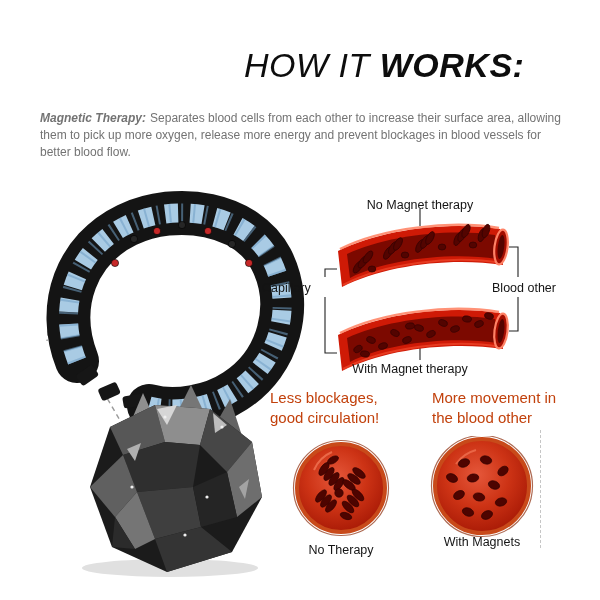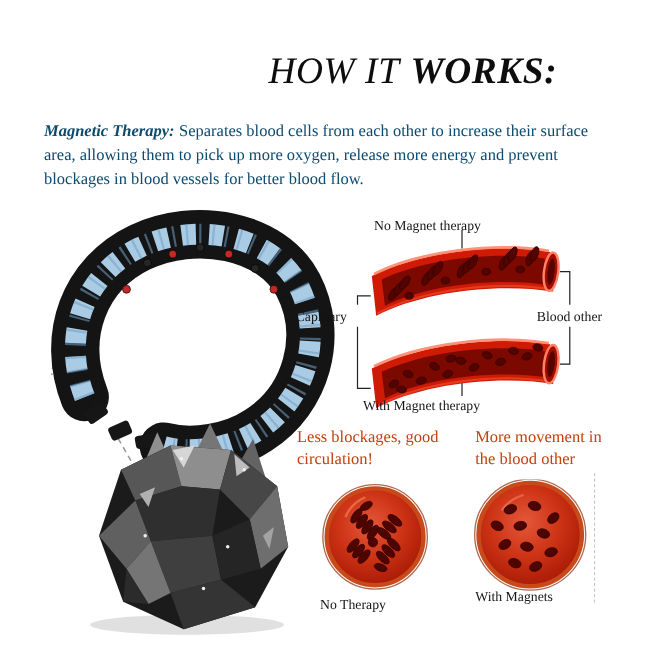--- a/index.html
+++ b/index.html
@@ -1,27 +1,27 @@
 <!DOCTYPE html>
 <html><head>
 <meta charset="utf-8">
 <style>
   html,body{margin:0;padding:0;background:#fff;}
   .page{position:relative;width:600px;height:600px;background:#ffffff;overflow:hidden;
-        font-family:Liberation Serif, serif;color:#111;}
+        font-family:Liberation Sans, sans-serif;color:#111;}
   .title{position:absolute;left:244px;top:46px;margin:0;font-style:italic;
          font-size:34px;letter-spacing:.5px;color:#0d0d0d;white-space:nowrap;}
   .title .t1{font-weight:400;}
   .title .t2{font-weight:800;margin-left:10px;}
   .intro{position:absolute;left:40px;top:110px;width:526px;margin:0;
-         font-size:15px;line-height:1.42;color:#0c4a6e;}
+         font-size:12px;line-height:1.42;color:#737373;}
   .intro .lead{font-weight:bold;font-style:italic;margin-right:4px;}
   .lbl{position:absolute;font-size:12.5px;color:#141414;}
-  .lbl.center{text-align:left;}
-  .lbl.right{text-align:center;}
+  .lbl.center{text-align:center;}
+  .lbl.right{text-align:left;}
   .note{position:absolute;font-size:15px;line-height:1.35;color:#c2410c;}
   .dashline{position:absolute;border-left:1px dashed #c6c6c6;width:0;}
   svg{position:absolute;display:block;}
 </style>
 </head>
 <body>
 
 <div class="page">
 
   <h1 class="title"><span class="t1">HOW IT</span><span class="t2">WORKS:</span></h1>

